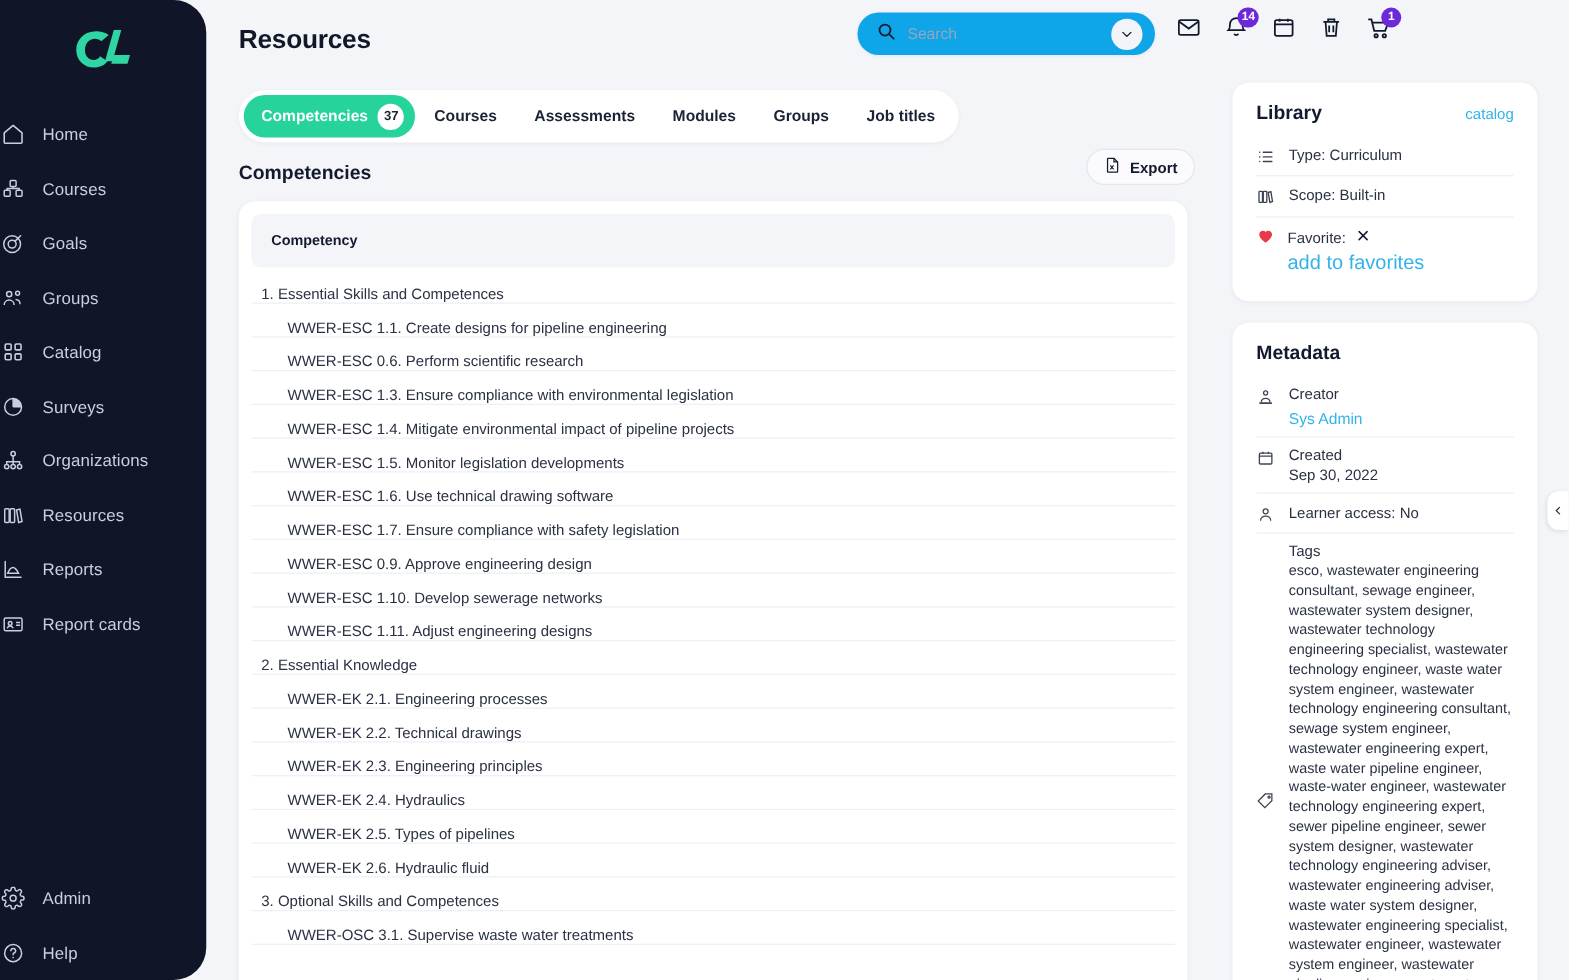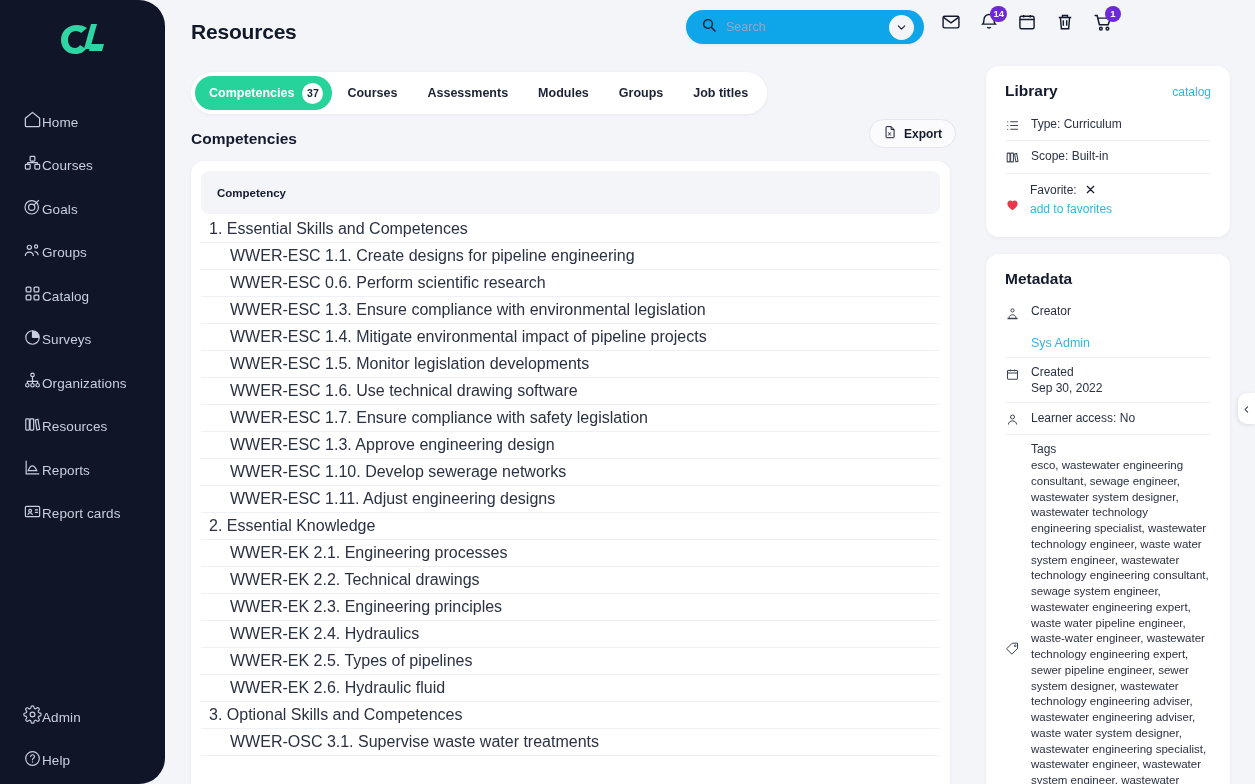--- a/index.html
+++ b/index.html
@@ -19,30 +19,30 @@
     border-top-right-radius: 26px;
     border-bottom-right-radius: 26px;
     z-index: 5;
   }
   #logo-wrap {
     height: 78px; display: flex; align-items: center; justify-content: center;
   }
   #logo-wrap svg { display: block; }
   .nav-list { margin-top: 8px; }
   .nav-item {
-    display: flex; align-items: flex-end;
-    height: 43.5px; padding-left: 22px; cursor: pointer;
-    gap: 0;
+    display: flex; align-items: center;
+    height: 43.5px; cursor: pointer;
+    gap: 14px;
   }
   .nav-item .nav-ico { width: 20px; height: 20px; display:flex; align-items:center; justify-content:center; flex: 0 0 20px; }
   .nav-item .nav-ico svg { display:block; }
   .nav-item .nav-label {
     color: #c9cfdf; font-size: 13.5px; letter-spacing: .1px; white-space: nowrap;
   }
-  #nav-bottom { position: absolute; bottom: 16px; left: 0; width: 100%; }
+  #nav-bottom { position: absolute; bottom: 0; left: 0; width: 100%; }
 
   
   #header {
     position: absolute; left: 165px; top: 0; right: 0; height: 56px;
     display: flex; align-items: center;
   }
   #search-box {
     position: absolute; left: 521px; top: 10px;
     width: 238px; height: 34px; background: #0ea5e9; border-radius: 18px;
     display: flex; align-items: center; padding: 0 10px 0 15px;
@@ -118,23 +118,23 @@
     background: #fff; border-radius: 13px;
     box-shadow: 0 1px 4px rgba(20,25,50,.05);
     padding: 10px 0 0 0; overflow: hidden;
   }
   #table-head {
     margin: 0 10px; height: 43px; background: #f3f5f9; border-radius: 8px;
     display: flex; align-items: center; padding-left: 16px;
     font-size: 11.5px; font-weight: bold; color: #131a2e;
   }
   .row {
-    height: 27px; display: flex; align-items: center;
+    height: 27px; display: flex; align-items: flex-end;
     border-bottom: 1px solid #eef0f5;
-    font-size: 16px; color: #2a3142;
+    font-size: 12px; color: #2a3142;
     margin: 0 10px; padding-left: 8px; white-space: nowrap;
   }
   .row.group { padding-left: 8px; }
   .row.child { padding-left: 29px; }
   .row:first-of-type { margin-top: 2px; }
 
   
   #right { position: absolute; left: 986px; top: 66px; width: 244px; }
   .card {
     background: #fff; border-radius: 13px;
@@ -147,23 +147,23 @@
   .meta-row {
     display: flex; align-items: flex-start; gap: 10px;
     padding: 7px 0; border-bottom: 1px solid #eef0f5;
   }
   .meta-row:last-child { border-bottom: none; }
   .meta-row .mi { flex: 0 0 16px; width: 16px; padding-top: 2px; display:flex; }
   .meta-row .mt { font-size: 12px; color: #2a3142; line-height: 1.45; }
   .meta-lbl { font-size: 12px; color: #2a3142; }
   .meta-val-link { font-size: 12.5px; color: #34b3e8; cursor: pointer; }
   .meta-val { font-size: 12px; color: #2a3142; }
-  #fav-row { display: flex; align-items: flex-end; gap: 10px; padding: 7px 0; }
+  #fav-row { display: flex; align-items: flex-start; gap: 10px; padding: 7px 0; }
   #fav-line { display: flex; align-items: center; gap: 8px; }
-  #add-fav { font-size: 12px; color: #34b3e8; cursor: pointer; display:block; margin-top: 3px; }
+  #add-fav { font-size: 16px; color: #34b3e8; cursor: pointer; display:block; margin-top: 3px; }
   #tags-text { font-size: 11.5px; color: #2a3142; line-height: 1.37; margin-top: 2px; }
   #tags-label { font-size: 12px; color: #2a3142; margin-bottom: 2px; }
 
   
   #collapse-handle {
     position: absolute; right: 0; top: 393px;
     width: 17px; height: 31px;
     background: #fff; border-radius: 9px 0 0 9px;
     box-shadow: -1px 1px 4px rgba(20,25,50,.10);
     display: flex; align-items: center; justify-content: center; cursor: pointer;
@@ -422,21 +422,21 @@
       <div class="row child">
           <span>WWER-ESC 1.5. Monitor legislation developments</span>
         </div>
       <div class="row child">
           <span>WWER-ESC 1.6. Use technical drawing software</span>
         </div>
       <div class="row child">
           <span>WWER-ESC 1.7. Ensure compliance with safety legislation</span>
         </div>
       <div class="row child">
-          <span>WWER-ESC 1.3. Approve engineering design</span>
+          <span>WWER-ESC 0.9. Approve engineering design</span>
         </div>
       <div class="row child">
           <span>WWER-ESC 1.10. Develop sewerage networks</span>
         </div>
       <div class="row child">
           <span>WWER-ESC 1.11. Adjust engineering designs</span>
         </div>
       <div class="row group">
           <span>2. Essential Knowledge</span>
         </div>
@@ -521,21 +521,21 @@
     <div class="meta-row">
       <span class="mi">
           <svg width="15" height="15" viewBox="0 0 24 24" fill="none" stroke="#3c4354" stroke-width="1.6">
             <circle cx="12" cy="7" r="2.6"></circle>
             <path d="M6.5 19c0-3 2.5-5 5.5-5s5.5 2 5.5 5"></path>
             <path d="M4 20h16" stroke-width="2.4"></path>
           </svg>
         </span>
       <span>
         <span class="meta-lbl" style="display:block;">Creator</span>
-        <span class="meta-val-link" style="display:block;margin-top:18px;">Sys Admin</span>
+        <span class="meta-val-link" style="display:block;margin-top:6px;">Sys Admin</span>
       </span>
     </div>
 
     <div class="meta-row">
       <span class="mi">
           <svg width="15" height="15" viewBox="0 0 24 24" fill="none" stroke="#3c4354" stroke-width="1.7">
             <rect x="4" y="5.5" width="16" height="14" rx="1.4"></rect>
             <path d="M4 9.5h16M8.5 3.8v3M15.5 3.8v3"></path>
           </svg>
         </span>

